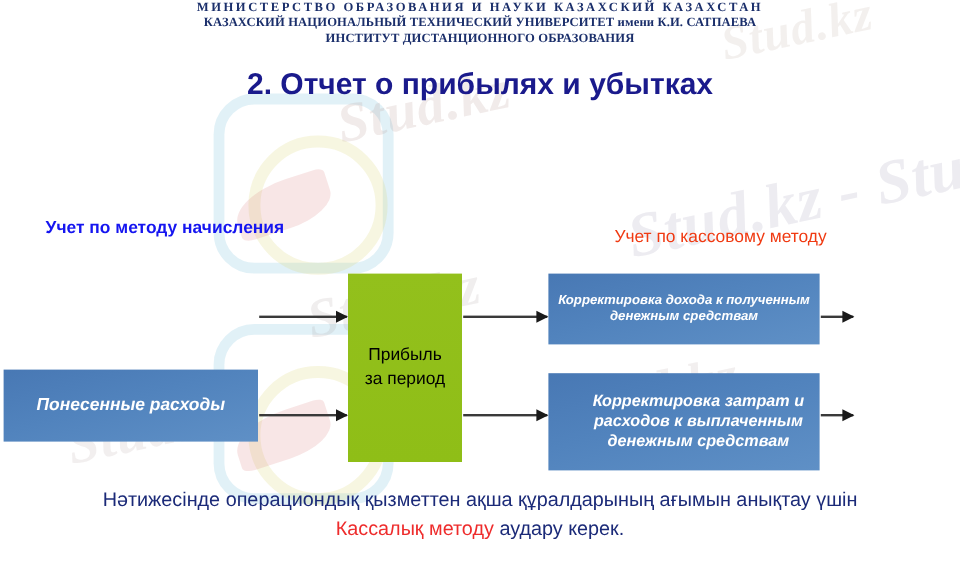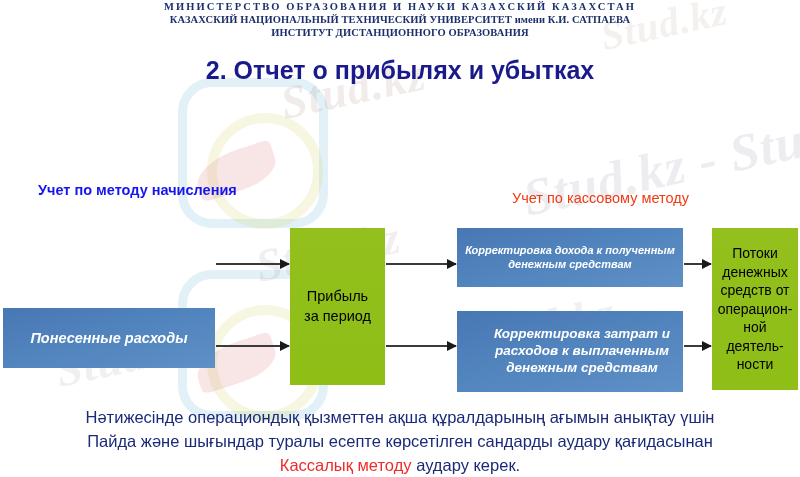--- a/index.html
+++ b/index.html
@@ -191,30 +191,26 @@
   </div>
 
   <div class="box box-blue" id="box-adj-inc">
     <span class="box-txt">Корректировка дохода к полученным  денежным средствам</span>
   </div>
 
   <div class="box box-blue" id="box-adj-exp">
     <span class="box-txt">Корректировка затрат и расходов к выплаченным денежным средствам</span>
   </div>
 
-  <div class="box box-green" id="box-flows">
-    <span class="box-txt">Потоки денежных средств от операцион-ной деятель-ности</span>
-  </div>
 
   <div class="arrow" id="arrow-1"></div>
   <div class="arrow" id="arrow-2"></div>
   <div class="arrow" id="arrow-3"></div>
   <div class="arrow" id="arrow-4"></div>
   <div class="arrow" id="arrow-5"></div>
   <div class="arrow" id="arrow-6"></div>
 
   <div class="footer">
     <span class="fl">Нәтижесінде операциондық қызметтен ақша құралдарының ағымын анықтау үшін</span>
-    <span class="fl">Пайда және шығындар туралы есепте көрсетілген сандарды  аудару қағидасынан</span>
     <span class="fl"><span class="hl">Кассалық методу</span><span> аудару керек.</span></span>
   </div>
 
 </div>
 
 </body></html>

